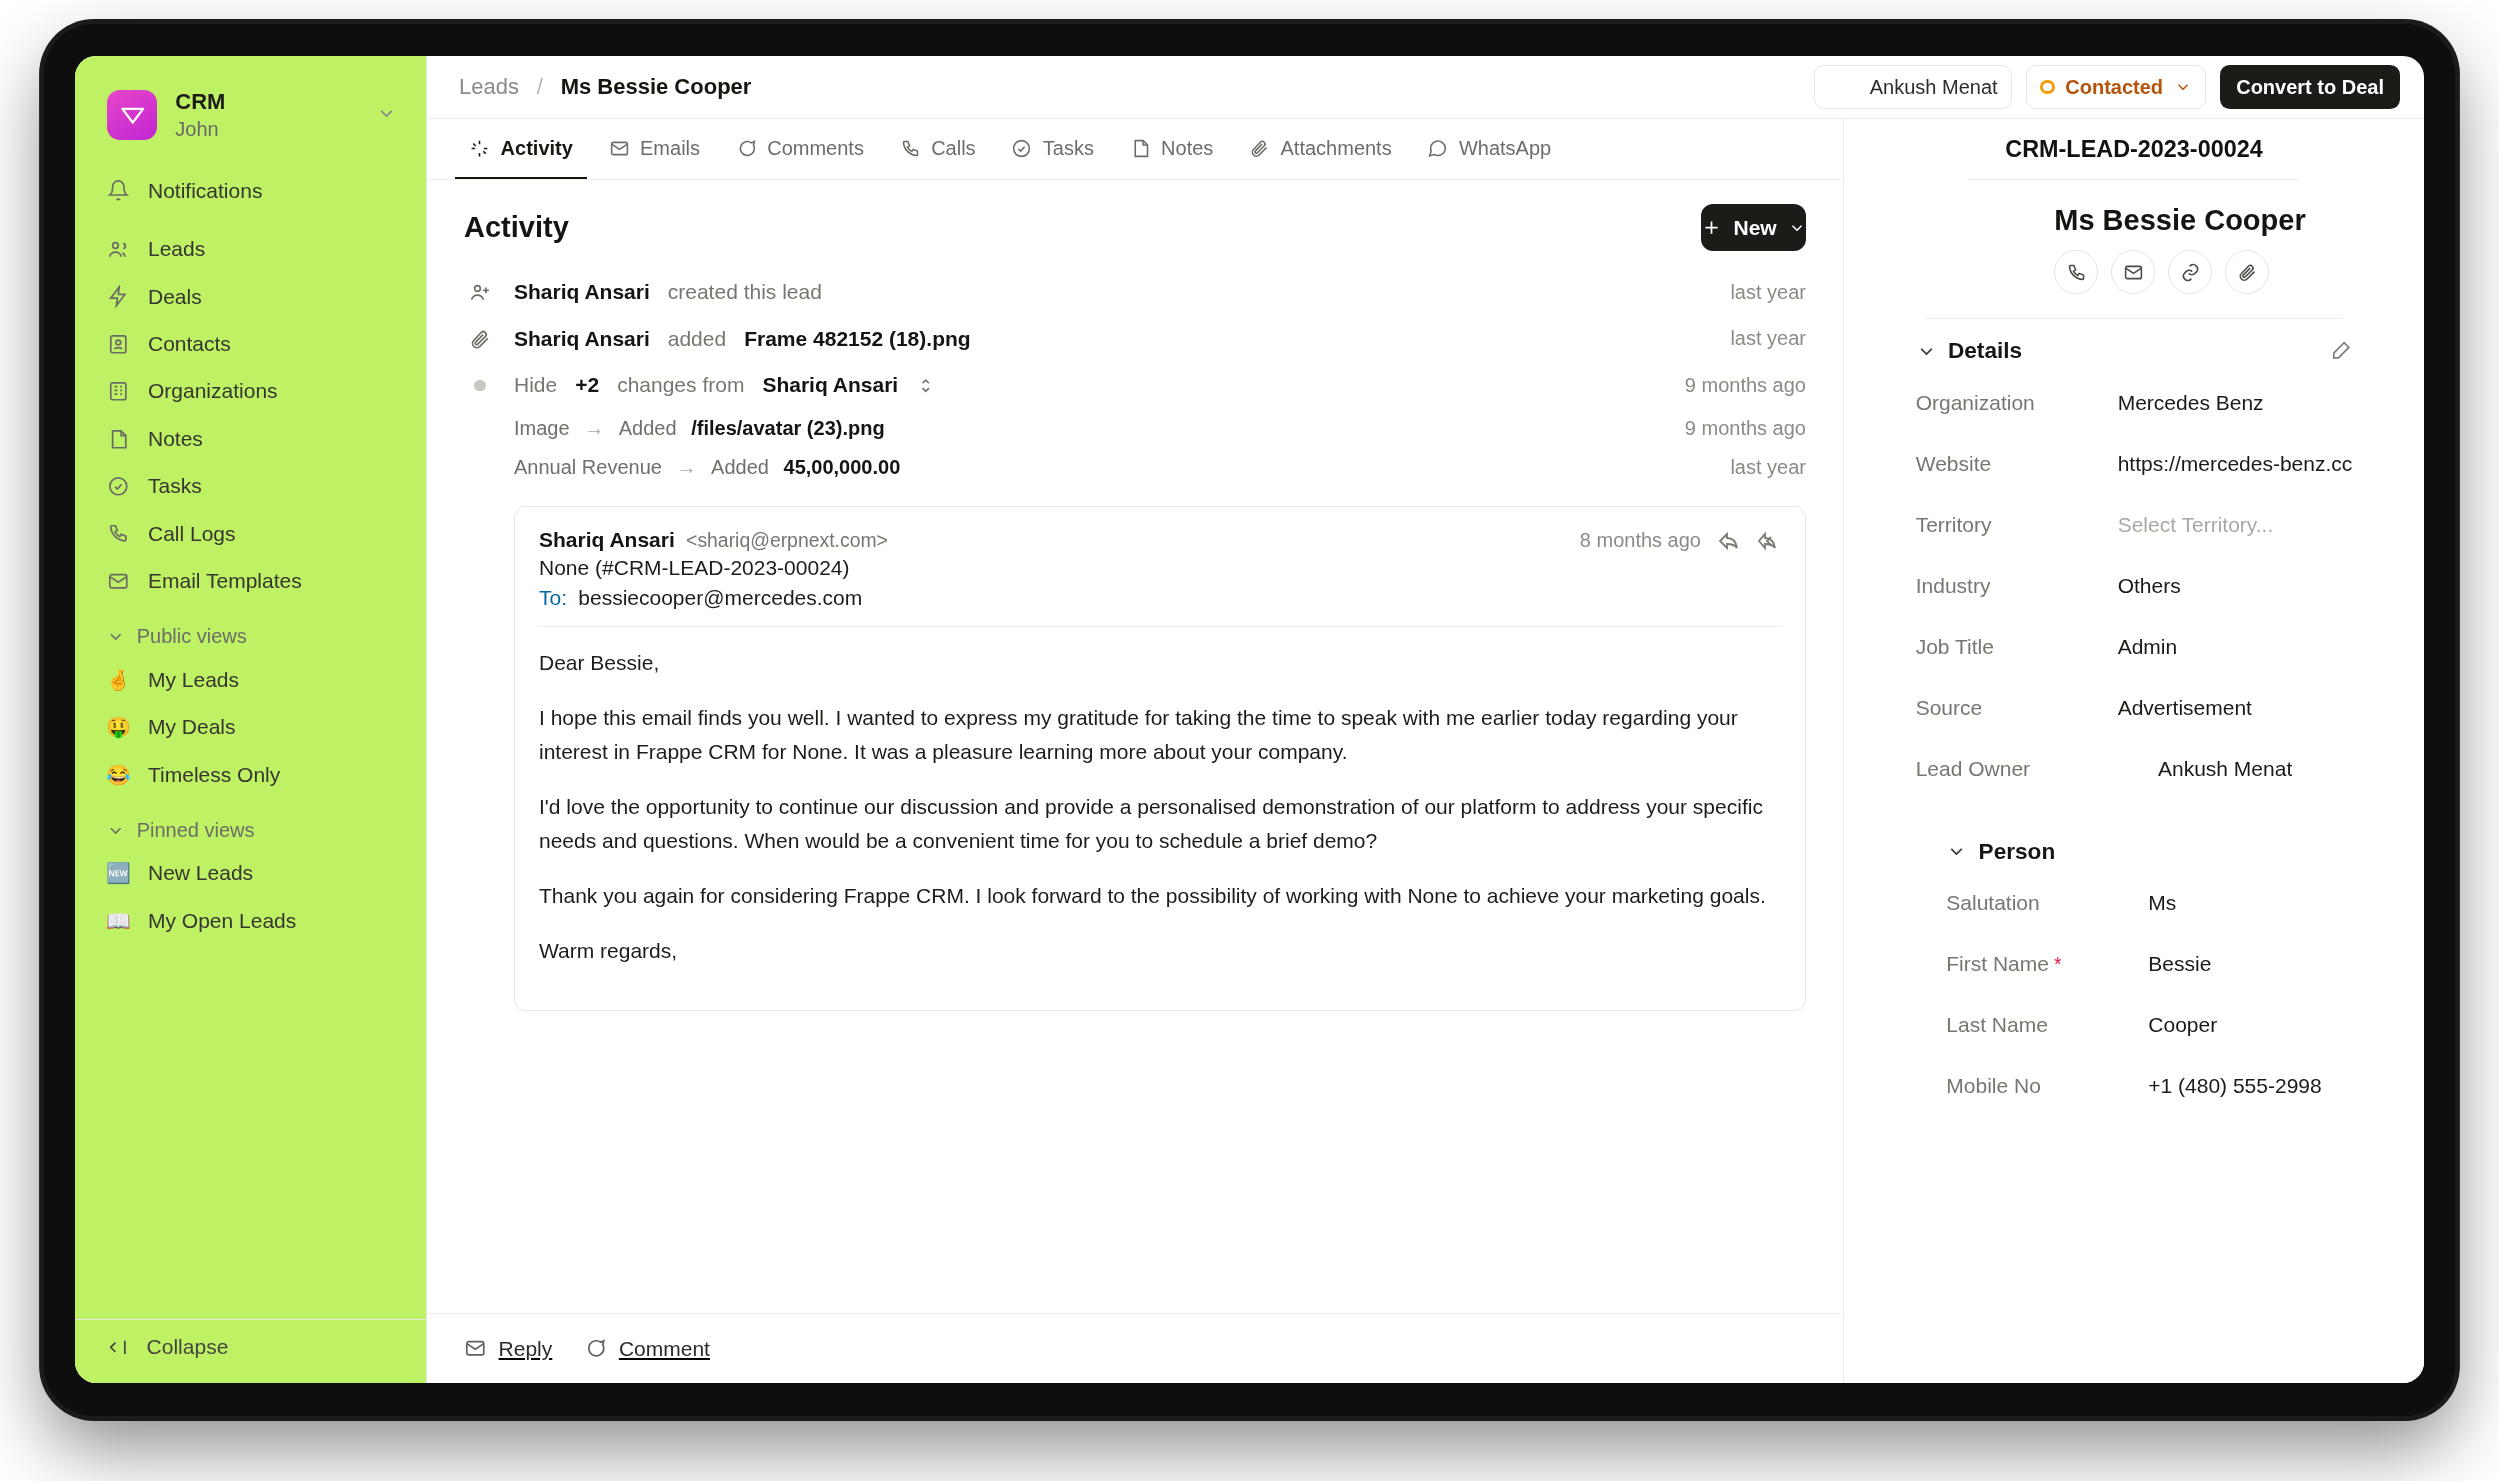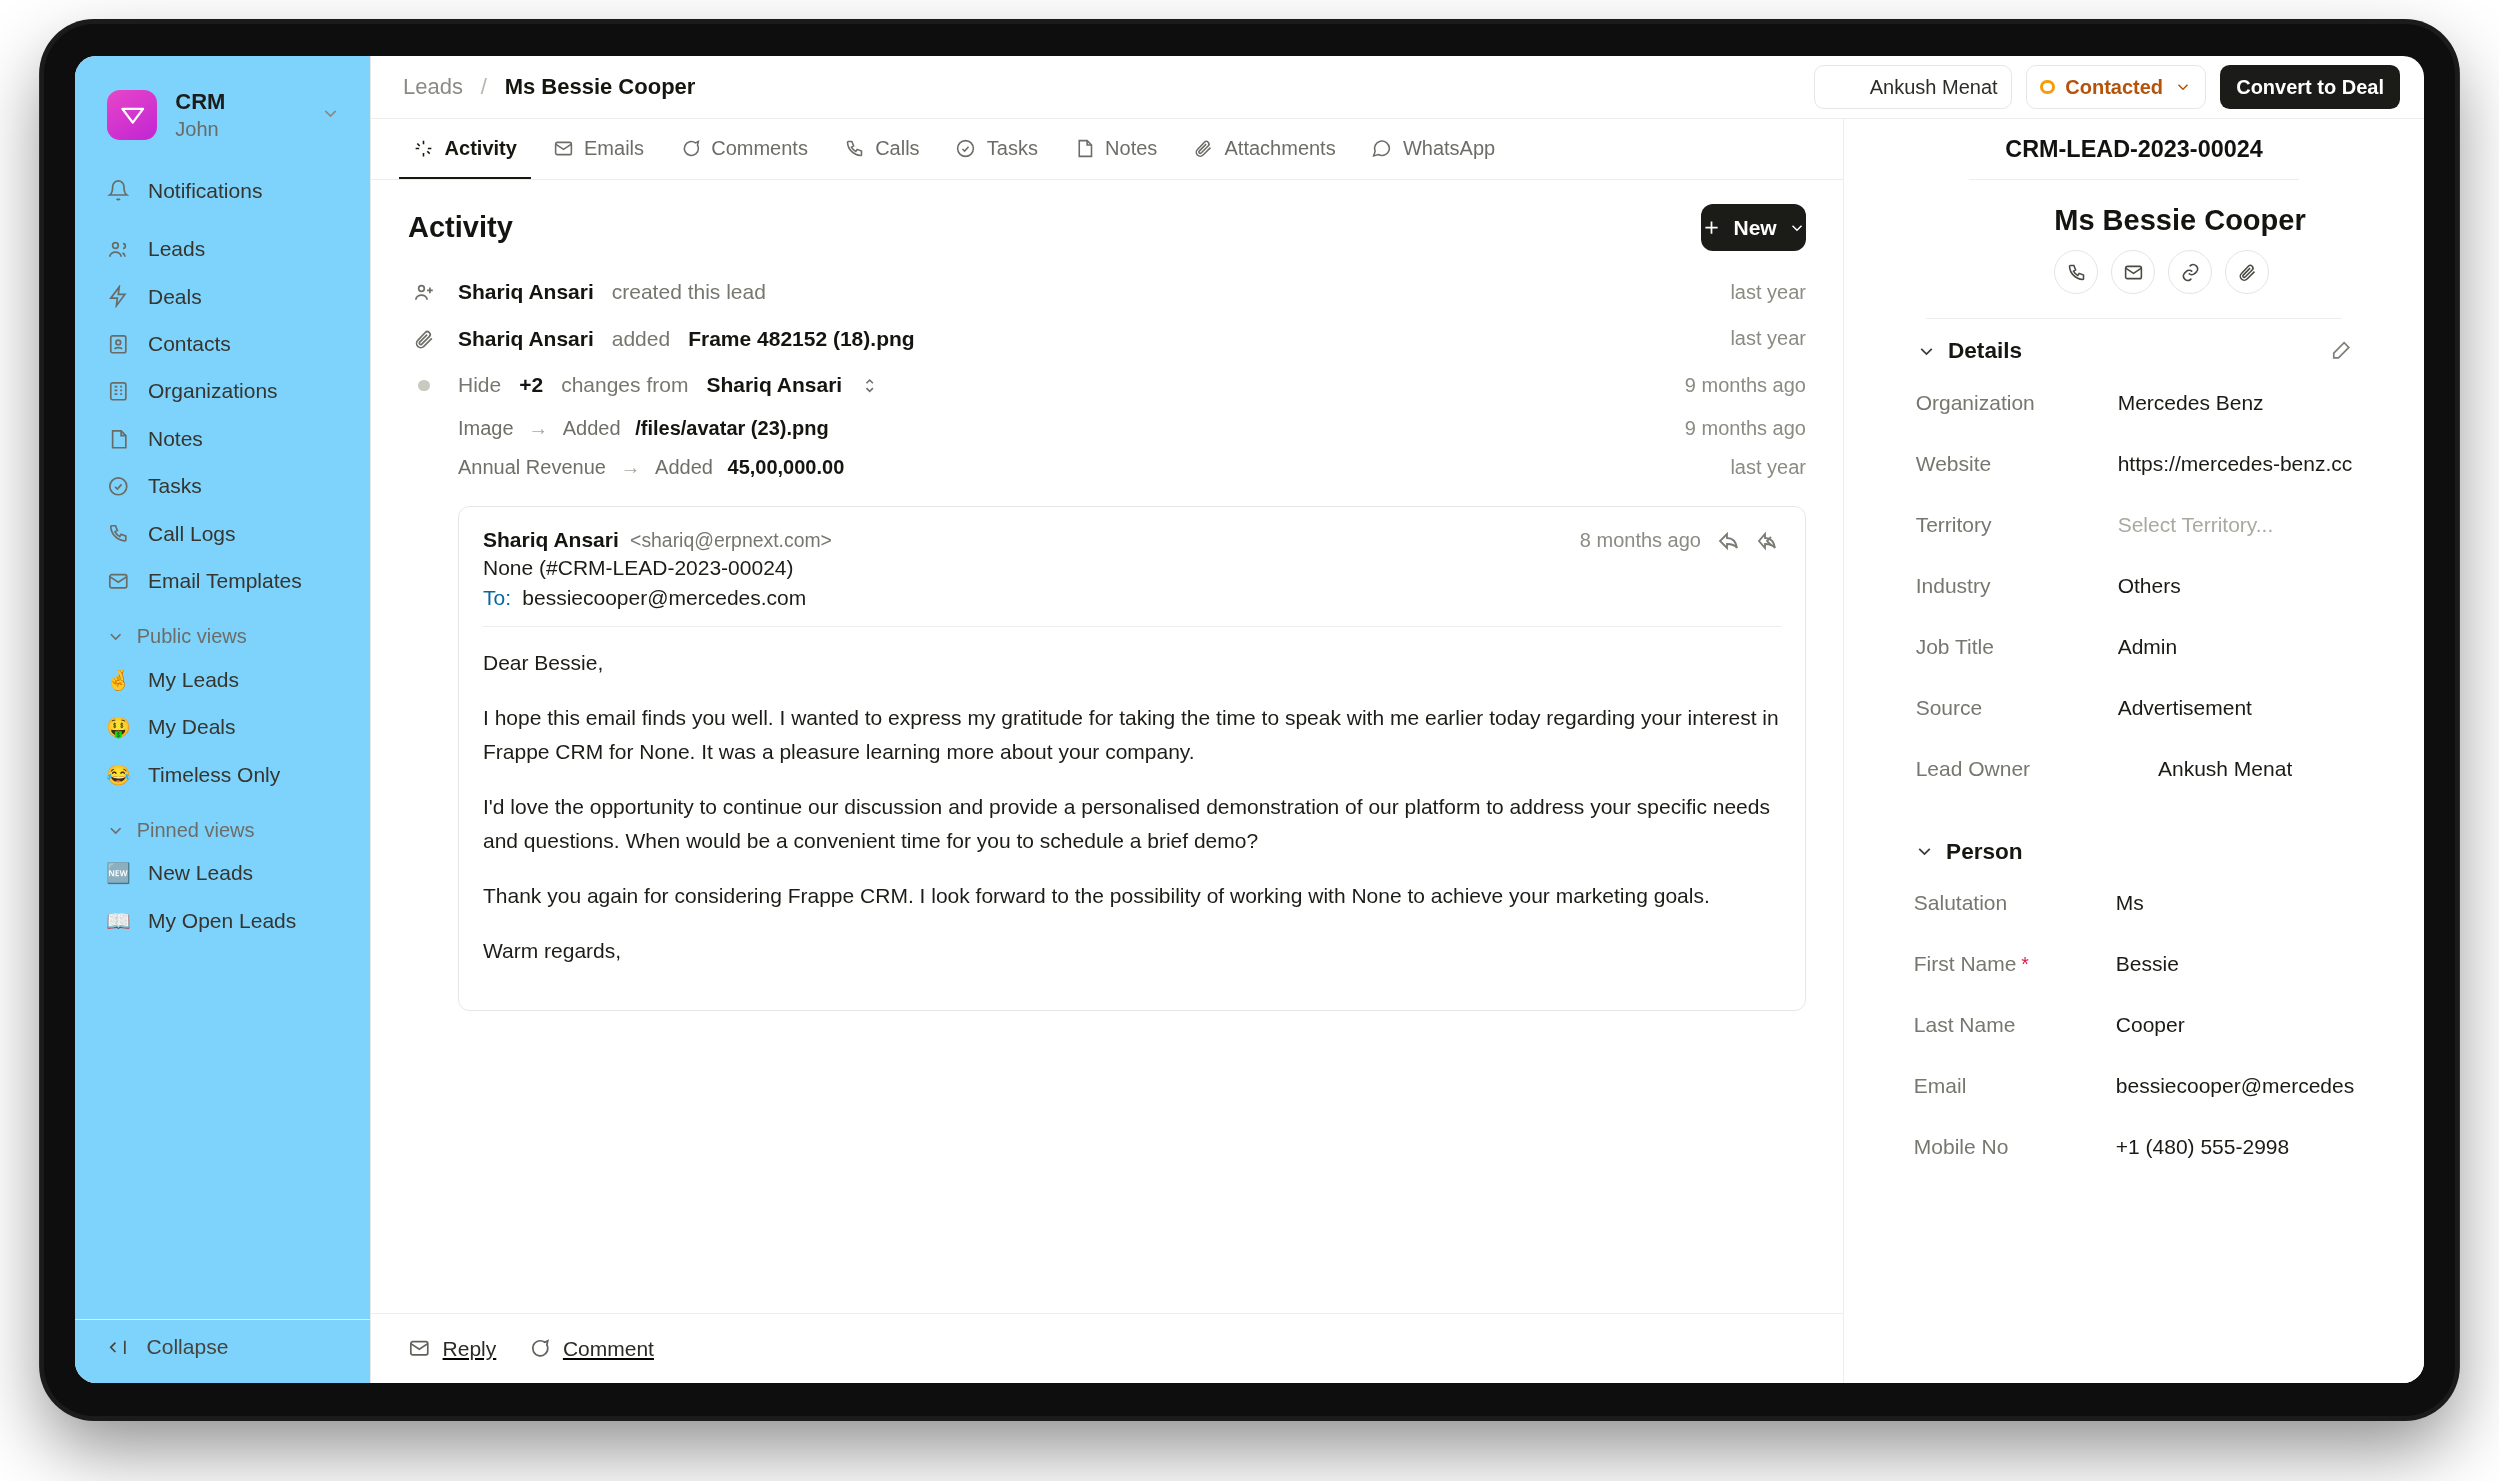--- a/index.html
+++ b/index.html
@@ -28,22 +28,22 @@
     position: absolute;
     left: 31px; top: 32px;
     width: 2349px; height: 1327px;
     border-radius: 21px;
     background: #ffffff;
     overflow: hidden;
     display: flex;
   }
   
   .sidebar {
-    width: 296px;
-    background: #7dd3fc;
+    width: 352px;
+    background: #bef264;
     border-right: 0.8px solid #e8e8e6;
     display: flex;
     flex-direction: column;
     padding: 14.6px 0 0 0;
     position: relative;
   }
   .brand {
     display: flex; align-items: center;
     gap: 18px;
     margin: 8px 18px 16px 21px;
@@ -683,24 +683,20 @@
                 </div>
               <div class="field">
                 <span class="k"><span>First Name</span><span class="req">*</span></span>
                 <span class="v">Bessie</span>
               </div>
               <div class="field">
                   <span class="k">Last Name</span>
                   <span class="v">Cooper</span>
                 </div>
               <div class="field">
-                  <span class="k">Email</span>
-                  <span class="v">bessiecooper@mercedes</span>
-                </div>
-              <div class="field">
                   <span class="k">Mobile No</span>
                   <span class="v">+1 (480) 555-2998</span>
                 </div>
             </div>
           </aside>
         </div>
       </section>
 
     </div>
   </div>

